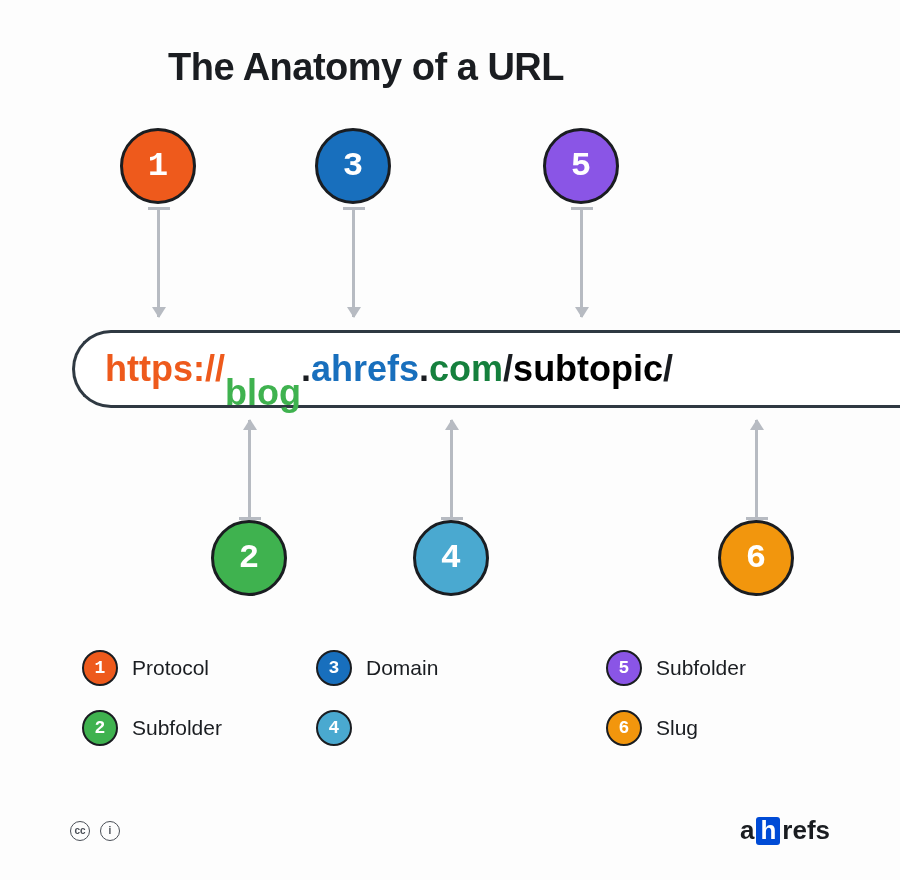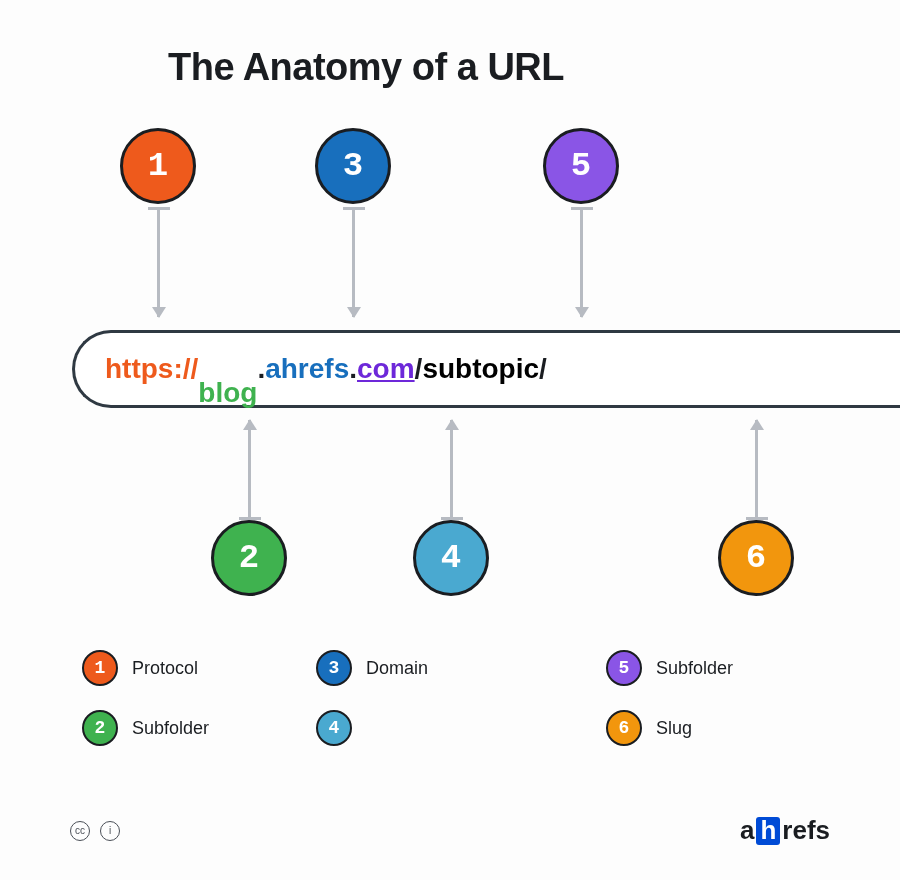--- a/index.html
+++ b/index.html
@@ -23,29 +23,29 @@
   
   .url-bar {
     position:absolute;
     top:330px; left:72px; right:0; height:78px;
     border:3px solid #2f3942;
     border-right:none;
     border-radius:40px 0 0 40px;
     display:flex;
     align-items:center;
     padding-left:30px;
-    font-size:28px;
+    font-size:36px;
     font-weight:700;
     background:#fff;
   }
   .url-bar span { white-space:pre; }
   .seg-proto  { color:#ee5a1c; }
   .seg-sub    { color:#3fb24f;margin-top:48px; }
   .seg-domain { color:#186fbd; }
-  .seg-tld    { color:#6d28d9;text-decoration:underline; }
+  .seg-tld    { color:#15803d; }
   .seg-folder { color:#000000; }
   .seg-slug   { color:#f2960d; }
   .seg-dot    { color:#1a1d21; }
 
   
   .big-circle {
     position:absolute;
     width:76px; height:76px;
     border-radius:50%;
     display:flex; align-items:center; justify-content:center;
@@ -105,34 +105,34 @@
   .legend {
     position:absolute;
     top:650px; left:82px; right:70px;
     display:grid;
     grid-template-columns: 1fr 1.25fr 1fr;
     grid-template-rows: auto auto;
     row-gap:24px;
     column-gap:10px;
   }
   .legend-item { display:flex; align-items:center; gap:14px; }
-  .legend-item .label { font-size:18px; color:#1a1d21; }
+  .legend-item .label { font-size:21px; color:#1a1d21; }
 
   
   .footer {
     position:absolute;
     left:70px; right:70px; bottom:34px;
     display:flex; align-items:center; justify-content:space-between;
     font-size:14px; color:#4a4f57;
   }
   .footer-left { display:flex; align-items:center; gap:10px; }
   .cc-badge {
     width:20px; height:20px; border:1.5px solid #4a4f57; border-radius:50%;
     display:inline-flex; align-items:center; justify-content:center;
-    font-size:10px; font-weight:400; color:#4a4f57;
+    font-size:10px; font-weight:700; color:#4a4f57;
   }
   .brand {
     display:flex; align-items:center; gap:2px;
     font-size:26px; font-weight:900;
     color:#1a1d21;
     font-family:"Helvetica Neue", Arial, sans-serif;
   }
   .brand .h { background:#004bd6; color:#fff; padding:0 4px 2px 4px; border-radius:3px; line-height:1; }
 </style>
 </head>

